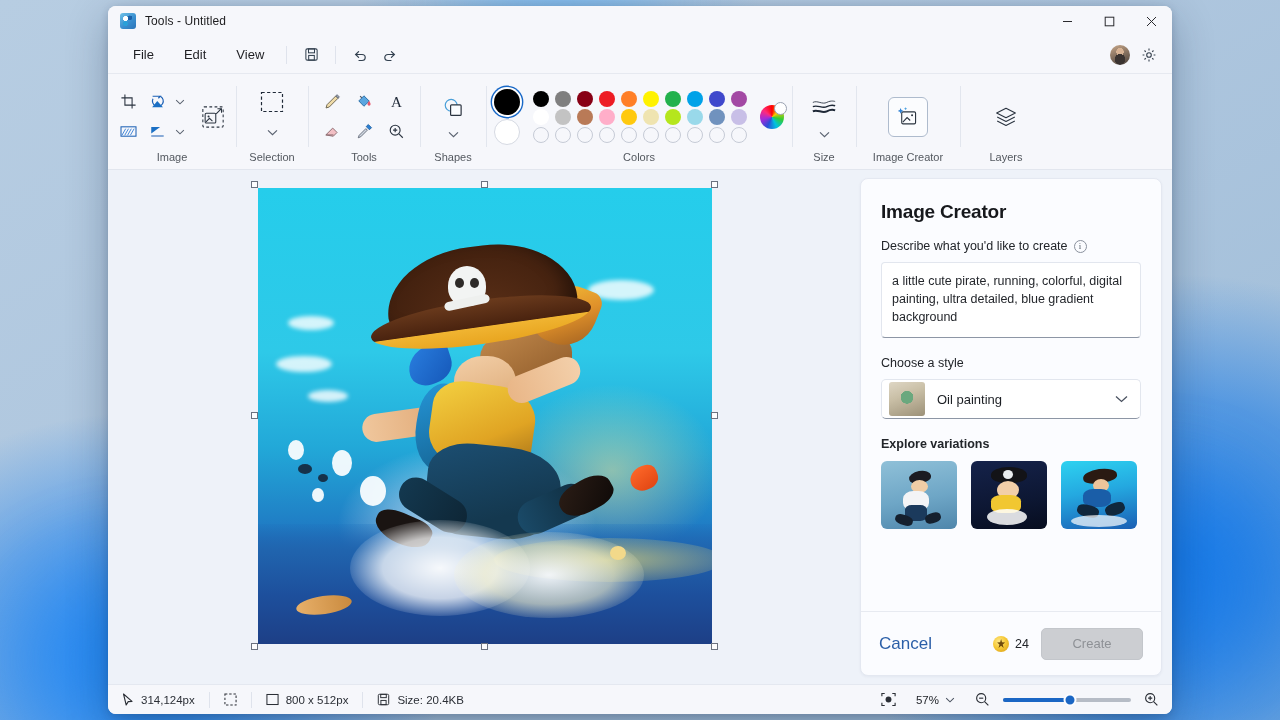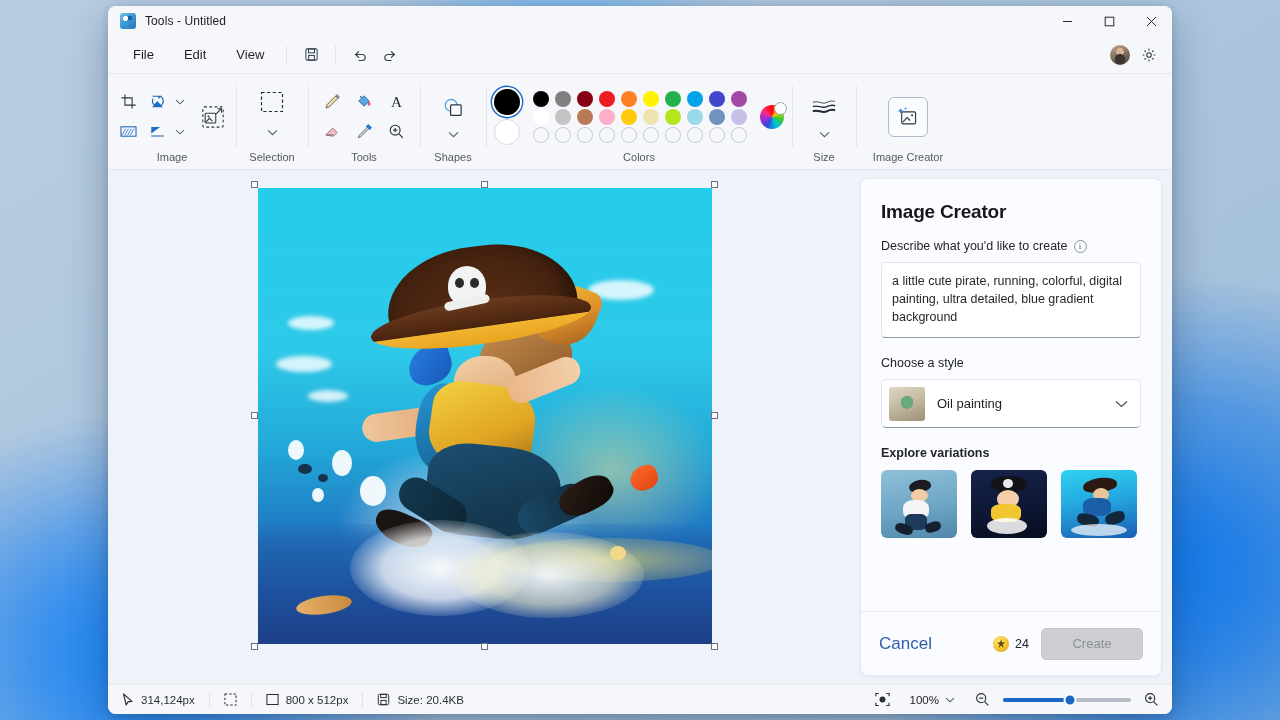--- a/index.html
+++ b/index.html
@@ -235,21 +235,21 @@
     font-size: 9px; color: #5c636e; display: flex; align-items: center; justify-content: center;
     font-family: "Liberation Serif", serif;
   }
   .prompt-box {
     margin-top: 9px; min-height: 76px; background: #fff;
     border: 1px solid #e2e6ee; border-bottom: 1.6px solid #8d96a5; border-radius: 4px;
     padding: 9px 10px; font-size: 12.5px; line-height: 1.44; color: #24272c;
   }
   .ic-label { font-size: 12.5px; color: #22252a; margin-top: 18px; font-weight: 400; }
   .style-select {
-    margin-top: 9px; height: 49px; background: #fff;
+    margin-top: 9px; height: 40px; background: #fff;
     border: 1px solid #e2e6ee; border-bottom: 1.6px solid #8d96a5; border-radius: 5px;
     display: flex; align-items: center; padding: 0 12px 0 7px; gap: 12px;
   }
   .style-thumb {
     width: 36px; height: 34px; border-radius: 3px;
     background:
       radial-gradient(circle at 50% 45%, #6aa87e 0 24%, rgba(0,0,0,0) 25%),
       radial-gradient(circle at 42% 38%, #2f5f4a 0 7%, rgba(0,0,0,0) 8%),
       radial-gradient(circle at 58% 40%, #2f5f4a 0 6%, rgba(0,0,0,0) 7%),
       linear-gradient(160deg, #ded6c4 0%, #c9bfa6 40%, #9c9178 100%);
@@ -588,20 +588,32 @@
             <circle cx="17.4" cy="11.2" r="1.1" fill="#2b3440" stroke="none"></circle>
             <path d="M7.4 18.6l4.6-5 3.4 3.2"></path>
             <path d="M5 3.2l.9 2.3 2.3.9-2.3.9L5 9.6l-.9-2.3L1.8 6.4l2.3-.9z" fill="#2b7fd4" stroke="none"></path>
             <path d="M10.4 2.2l.5 1.3 1.3.5-1.3.5-.5 1.3-.5-1.3-1.3-.5 1.3-.5z" fill="#49a0e0" stroke="none"></path>
           </svg>
         </div>
       </div>
       <div class="grp-label">Image Creator</div>
     </div>
 
+    <div class="grp" style="width:92px;">
+      <div class="grp-body">
+        <div class="big-ic">
+          <svg width="24" height="22" viewBox="0 0 26 24" fill="none" stroke="#2b3440" stroke-width="1.2" stroke-linejoin="round">
+            <path d="M13 2.4l10.2 5.2L13 12.8 2.8 7.6z"></path>
+            <path d="M3.4 12l9.6 4.8L22.6 12"></path>
+            <path d="M3.4 16.4l9.6 4.8 9.6-4.8"></path>
+          </svg>
+        </div>
+      </div>
+      <div class="grp-label">Layers</div>
+    </div>
   </div>
 
   <div class="work">
 
     <div class="canvas-area">
       <div class="canvas-wrap">
         <div class="canvas-img">
           <div class="pt cloud" style="left:330px;top:92px;width:66px;height:20px;"></div>
           <div class="pt cloud" style="left:30px;top:128px;width:46px;height:14px;"></div>
           <div class="pt cloud" style="left:18px;top:168px;width:56px;height:16px;"></div>
@@ -744,21 +756,21 @@
     </div>
 
     <div class="st-right">
       <div class="st-item" style="padding:0;">
         <svg width="17" height="17" viewBox="0 0 18 18" fill="none" stroke="#2b2f36" stroke-width="1.2">
           <path d="M2 5.6V2.6h3M16 5.6V2.6h-3M2 12.4v3h3M16 12.4v3h-3"></path>
           <circle cx="9" cy="9" r="3.1" fill="#2b2f36" stroke="none"></circle>
         </svg>
       </div>
       <div class="zoom-pick">
-        <span>100%</span>
+        <span>57%</span>
         <svg width="10" height="6" viewBox="0 0 11 7">
           <path d="M1 1.4L5.5 5.6 10 1.4" fill="none" stroke="#4a5260" stroke-width="1.2"></path>
         </svg>
       </div>
       <div style="display:flex;">
         <svg width="17" height="17" viewBox="0 0 18 18" fill="none" stroke="#2b2f36" stroke-width="1.2">
           <circle cx="7.6" cy="7.6" r="4.8"></circle>
             <path d="M11.2 11.2l4 4"></path>
             <path d="M5.4 7.6h4.4"></path>
         </svg>

